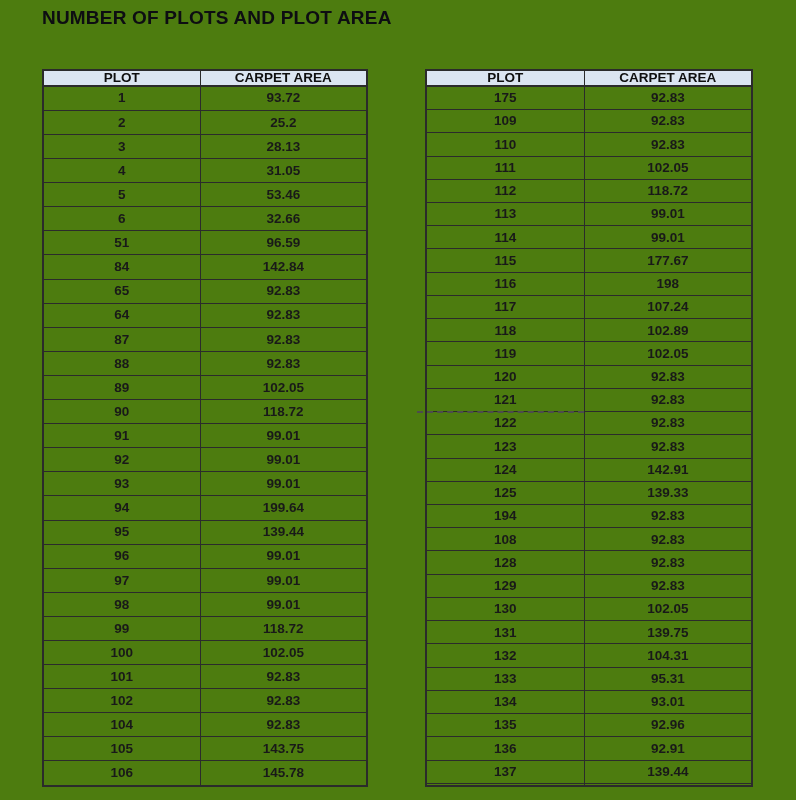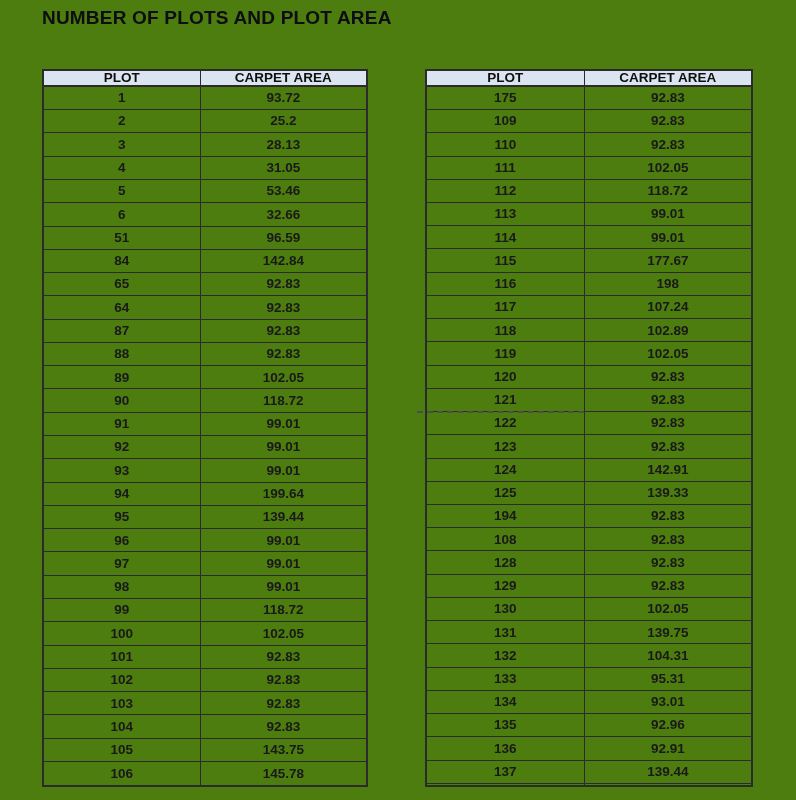--- a/index.html
+++ b/index.html
@@ -181,24 +181,20 @@
         </tr>
         <tr>
           <td>101</td>
           <td>92.83</td>
         </tr>
         <tr>
           <td>102</td>
           <td>92.83</td>
         </tr>
         <tr>
-          <td>103</td>
-          <td>92.83</td>
-        </tr>
-        <tr>
           <td>104</td>
           <td>92.83</td>
         </tr>
         <tr>
           <td>105</td>
           <td>143.75</td>
         </tr>
         <tr>
           <td>106</td>
           <td>145.78</td>

